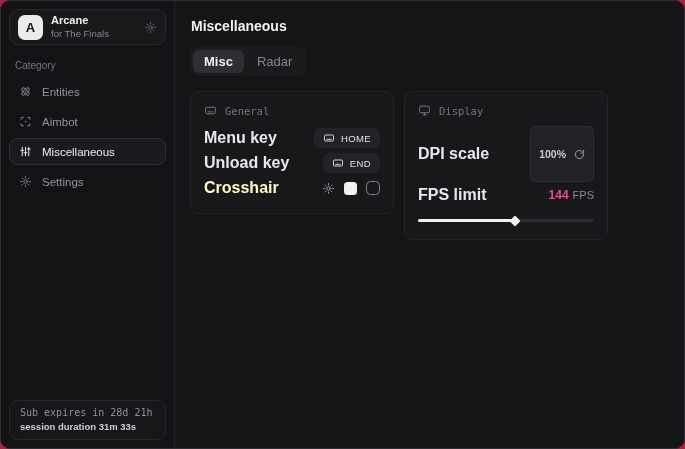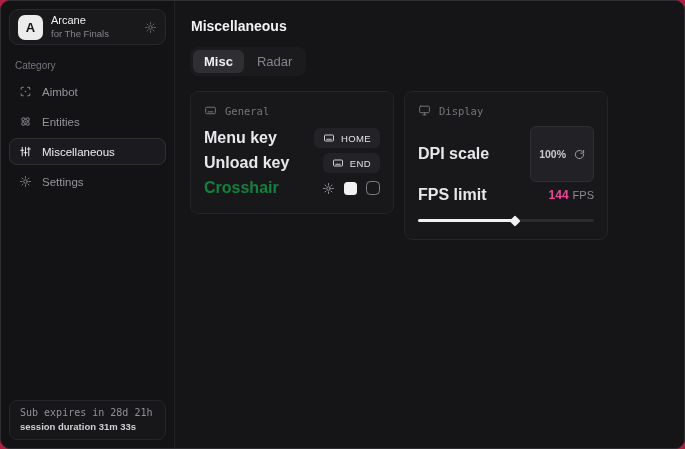--- a/index.html
+++ b/index.html
@@ -3,21 +3,21 @@
 <meta charset="utf-8">
 <style>
   html,body{margin:0;padding:0;width:685px;height:449px;overflow:hidden;}
   body{background:#b01e40;font-family:"Liberation Sans",sans-serif;-webkit-font-smoothing:antialiased;}
   .window{position:absolute;inset:0;background:#141417;border:1px solid #2e2e33;border-radius:10px;display:flex;box-sizing:border-box;overflow:hidden;}
   
   .sidebar{width:174px;min-width:174px;background:#131316;border-right:1px solid #232327;display:flex;flex-direction:column;padding:8px;box-sizing:border-box;}
   .side-header{display:flex;align-items:center;gap:8px;background:#19191c;border:1px solid #28282d;border-radius:9px;padding:5px 8px;height:36px;box-sizing:border-box;}
   .logo{width:25px;height:25px;background:#ececec;border-radius:7px;color:#141414;font-weight:bold;font-size:13px;display:flex;align-items:center;justify-content:center;flex:none;}
   .titles{display:flex;flex-direction:column;line-height:1.25;}
-  .app-title{font-size:11px;font-weight:normal;color:#f0f0f2;}
+  .app-title{font-size:11px;font-weight:bold;color:#f0f0f2;}
   .app-sub{font-size:9.5px;color:#85858d;}
   .hdr-gear{margin-left:auto;color:#6a6a72;display:flex;}
   .cat-label{margin:15px 0 7px 6px;font-size:10px;color:#74747c;}
   .nav{display:flex;flex-direction:column;gap:3px;}
   .nav-item{display:flex;align-items:center;gap:10px;padding:6px 9px;border:1px solid transparent;border-radius:8px;color:#94949c;font-size:11.5px;cursor:pointer;background:none;}
   .nav-item .nicon{display:flex;color:#84848c;}
   .nav-item.active{background:#1b1b1f;border-color:#2f2f35;color:#eeeef2;}
   .nav-item.active .nicon{color:#e8e8ec;}
   .spacer{flex:1;}
   .sub-box{background:#17171a;border:1px solid #26262b;border-radius:8px;padding:6px 10px 7px;}
@@ -28,21 +28,21 @@
   .page-title{font-size:14px;font-weight:bold;color:#f2f2f4;margin:2px 0 13px 1px;}
   .tabs{display:inline-flex;background:#1b1b1e;border-radius:8px;padding:3px;gap:2px;}
   .tab{border:none;background:transparent;border-radius:6px;padding:4px 11px;font-size:13px;color:#85858d;font-family:inherit;cursor:pointer;}
   .tab.active{background:#2e2e33;color:#f0f0f2;font-weight:600;}
   .cards{display:flex;gap:10px;margin-top:15px;align-items:flex-start;}
   .card{width:204px;background:#18181b;border:1px solid #242429;border-radius:8px;padding:10px 13px 13px;box-sizing:border-box;}
   .card-head{display:flex;align-items:center;gap:8px;color:#74747c;font-family:"DejaVu Sans Mono",monospace;font-size:10.5px;margin:2px 0 9px;}
   .row{display:flex;justify-content:space-between;align-items:center;min-height:24px;}
   .row+.row{margin-top:1px;}
   .row-label{font-size:16px;font-weight:600;color:#e8e8ec;}
-  .row-label.muted{color:#15803d;}
+  .row-label.muted{color:#fef9c3;}
   .keybtn{display:inline-flex;align-items:center;gap:6px;background:#232327;border:none;border-radius:6px;padding:4px 9px;color:#e2e2e6;font-size:9.5px;font-weight:normal;letter-spacing:.4px;font-family:inherit;cursor:pointer;}
   .keybtn .kicon{display:flex;color:#cfcfd5;}
   .cross-controls{display:flex;align-items:center;gap:9px;}
   .cross-gear{display:flex;color:#9a9aa2;cursor:pointer;}
   .swatch{width:13px;height:13px;background:#f2f2f2;border-radius:3.5px;cursor:pointer;}
   .swatch-outline{width:14px;height:14px;border:1.5px solid #80808a;border-radius:4.5px;background:transparent;box-sizing:border-box;cursor:pointer;}
   .dpi-btn{display:inline-flex;align-items:center;gap:8px;background:#222226;border:1px solid #2e2e34;border-radius:6px;padding:21px 8px;color:#c9c9cf;font-size:10.5px;font-weight:600;font-family:inherit;cursor:pointer;}
   .dpi-btn .ricon{display:flex;color:#a9a9b1;}
   .fps-value{display:flex;align-items:baseline;gap:4px;}
   .fps-num{font-size:12px;font-weight:bold;color:#ec4899;}
@@ -71,36 +71,36 @@
             <path d="M12 2.8v3M12 18.2v3M2.8 12h3M18.2 12h3M5.5 5.5l2.1 2.1M16.4 16.4l2.1 2.1M18.5 5.5l-2.1 2.1M7.6 16.4l-2.1 2.1"></path>
           </svg>
       </span>
     </div>
 
     <div class="cat-label">Category</div>
 
     <nav class="nav">
       <div class="nav-item">
         <span class="nicon">
-          <svg width="13" height="13" viewBox="0 0 24 24" fill="none" stroke="currentColor" stroke-width="1.9" stroke-linecap="round">
-              <path d="M4 8V6a2 2 0 0 1 2-2h2M16 4h2a2 2 0 0 1 2 2v2M20 16v2a2 2 0 0 1-2 2h-2M8 20H6a2 2 0 0 1-2-2v-2"></path>
-              <circle cx="12" cy="12" r="1.5" fill="currentColor" stroke="none"></circle>
-            </svg>
-        </span>
-        <span>Aimbot</span>
-      </div>
-      <div class="nav-item">
-        <span class="nicon">
           <svg width="13" height="13" viewBox="0 0 24 24" fill="none" stroke="currentColor" stroke-width="1.7">
               <circle cx="12" cy="12" r="1.6" fill="currentColor" stroke="none"></circle>
               <ellipse cx="12" cy="12" rx="9" ry="3.8" transform="rotate(45 12 12)"></ellipse>
               <ellipse cx="12" cy="12" rx="9" ry="3.8" transform="rotate(-45 12 12)"></ellipse>
             </svg>
         </span>
         <span>Entities</span>
+      </div>
+      <div class="nav-item">
+        <span class="nicon">
+          <svg width="13" height="13" viewBox="0 0 24 24" fill="none" stroke="currentColor" stroke-width="1.9" stroke-linecap="round">
+              <path d="M4 8V6a2 2 0 0 1 2-2h2M16 4h2a2 2 0 0 1 2 2v2M20 16v2a2 2 0 0 1-2 2h-2M8 20H6a2 2 0 0 1-2-2v-2"></path>
+              <circle cx="12" cy="12" r="1.5" fill="currentColor" stroke="none"></circle>
+            </svg>
+        </span>
+        <span>Aimbot</span>
       </div>
       <div class="nav-item active">
         <span class="nicon">
           <svg width="13" height="13" viewBox="0 0 24 24" fill="none" stroke="currentColor" stroke-width="1.9" stroke-linecap="round">
               <path d="M6 4v16M12 4v16M18 4v16M3.2 9.5h5.6M9.2 14.5h5.6M15.2 7.5h5.6"></path>
             </svg>
         </span>
         <span>Miscellaneous</span>
       </div>
       <div class="nav-item">

